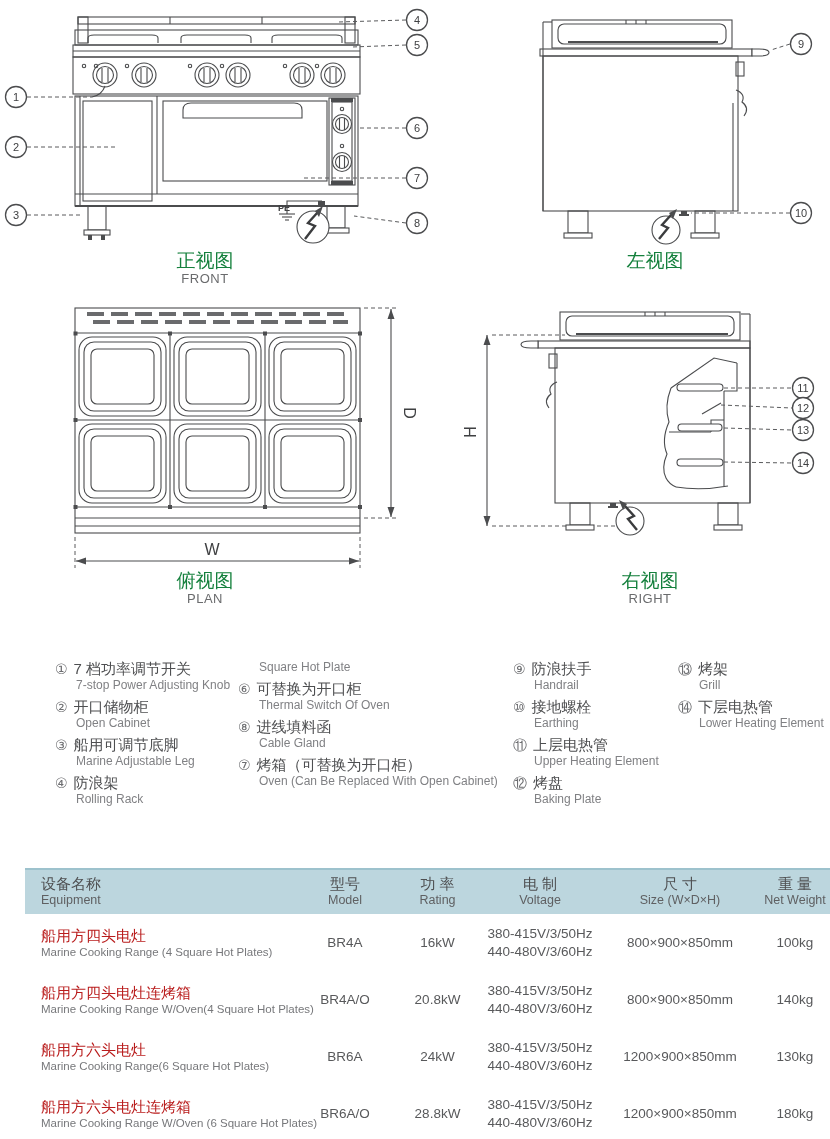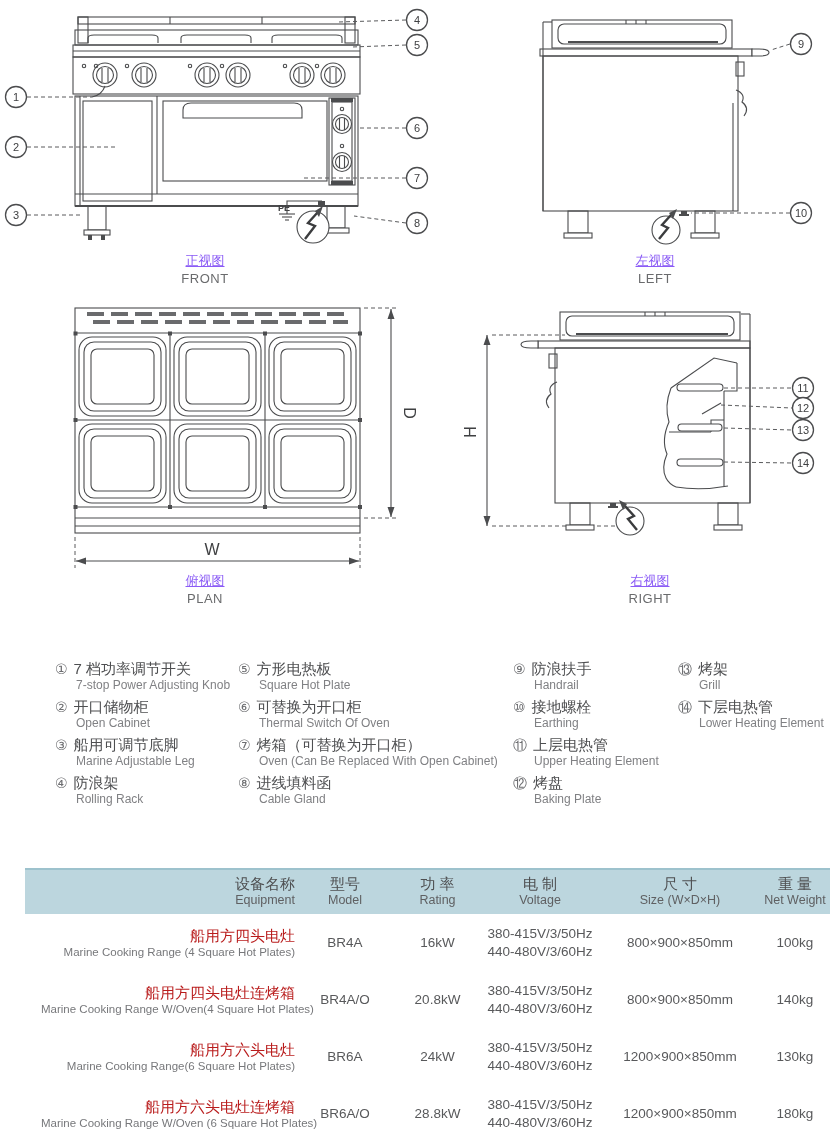--- a/index.html
+++ b/index.html
@@ -10,33 +10,33 @@
   .ln{fill:none;stroke:#4b4c4e;stroke-width:1.1;}
   .lnf{fill:#fff;stroke:#4b4c4e;stroke-width:1.1;}
   .thk{fill:none;stroke:#4b4c4e;stroke-width:2;}
   .dash{fill:none;stroke:#5a5b5d;stroke-width:1;stroke-dasharray:4 3;}
   .fillg{fill:#4b4c4e;stroke:none;}
   .co-c{fill:#fff;stroke:#4b4c4e;stroke-width:1.3;}
   .co-t{font-size:11px;fill:#3f4042;text-anchor:middle;}
   .dim-t{font-size:16px;fill:#3f4042;text-anchor:middle;}
   .pe-t{font-size:9px;font-weight:bold;fill:#3f4042;}
   .vtitle{position:absolute;text-align:center;line-height:18px;}
-  .vtitle .zh{font-size:13px;color:#8b5cf6;text-decoration:underline;}
+  .vtitle .zh{font-size:19px;color:#15803d;}
   .vtitle .en{font-size:13px;color:#6a6b6d;letter-spacing:.5px;}
   .legend-col{position:absolute;}
   .lg-item{margin-bottom:6px;white-space:nowrap;}
   .lg-zh{font-size:15px;color:#4e4f51;line-height:17px;}
   .lg-num{font-size:14px;color:#6d6e71;margin-right:6px;}
   .lg-en{font-size:12px;color:#808184;line-height:14px;padding-left:21px;}
   .spec{position:absolute;left:25px;top:868px;width:805px;border-collapse:collapse;table-layout:fixed;}
   .spec thead tr{background:#bcd6de;}
   .spec thead th{border-top:2px solid #9dc2cd;font-weight:normal;padding:5px 0 6px 0;vertical-align:top;}
   .spec th .h-zh{font-size:15px;color:#4e4f51;line-height:18px;}
   .spec th .h-en{font-size:12.5px;color:#5f6062;line-height:15px;}
-  .spec th.left,.spec td.left{text-align:right;padding-left:16px;}
+  .spec th.left,.spec td.left{text-align:left;padding-left:16px;}
   .spec th{text-align:center;}
   .spec td{text-align:center;font-size:13.5px;color:#58595b;height:57px;padding:0;white-space:nowrap;}
   .spec td .n-zh{font-size:15px;color:#b91c1c;line-height:19px;}
   .spec td .n-en{font-size:11.5px;color:#77787b;line-height:14px;}
   .spec td .v-line{font-size:13.5px;color:#58595b;line-height:18px;}
 </style>
 </head>
 <body>
 
 <div class="canvas">
@@ -404,21 +404,20 @@
         <text class="co-t" x="363" y="167">14</text>
     </g>
   </svg>
 
   <div class="vtitle" style="left:60px;top:252px;width:290px;">
     <div class="zh">正视图</div>
     <div class="en">FRONT</div>
   </div>
   <div class="vtitle" style="left:520px;top:252px;width:270px;">
     <div class="zh">左视图</div>
-    <div class="en">LEFT</div>
   </div>
   <div class="vtitle" style="left:60px;top:572px;width:290px;">
     <div class="zh">俯视图</div>
     <div class="en">PLAN</div>
   </div>
   <div class="vtitle" style="left:520px;top:572px;width:260px;">
     <div class="zh">右视图</div>
     <div class="en">RIGHT</div>
   </div>
 
@@ -435,34 +434,33 @@
       <div class="lg-zh"><span class="lg-num">③</span><span>船用可调节底脚</span></div>
       <div class="lg-en">Marine Adjustable Leg</div>
     </div>
     <div class="lg-item">
       <div class="lg-zh"><span class="lg-num">④</span><span>防浪架</span></div>
       <div class="lg-en">Rolling Rack</div>
     </div>
   </div>
   <div class="legend-col" style="left:238px;top:660px;width:278px;">
     <div class="lg-item">
-      <div class="lg-zh"><span class="lg-num">⑤</span><span>方形电热板</span></div>
       <div class="lg-en">Square Hot Plate</div>
     </div>
     <div class="lg-item">
       <div class="lg-zh"><span class="lg-num">⑥</span><span>可替换为开口柜</span></div>
       <div class="lg-en">Thermal Switch Of Oven</div>
     </div>
     <div class="lg-item">
+      <div class="lg-zh"><span class="lg-num">⑧</span><span>进线填料函</span></div>
+      <div class="lg-en">Cable Gland</div>
+    </div>
+    <div class="lg-item">
       <div class="lg-zh"><span class="lg-num">⑦</span><span>烤箱（可替换为开口柜）</span></div>
       <div class="lg-en">Oven (Can Be Replaced With Open Cabinet)</div>
-    </div>
-    <div class="lg-item">
-      <div class="lg-zh"><span class="lg-num">⑧</span><span>进线填料函</span></div>
-      <div class="lg-en">Cable Gland</div>
     </div>
   </div>
   <div class="legend-col" style="left:678px;top:660px;width:150px;">
     <div class="lg-item">
       <div class="lg-zh"><span class="lg-num">⑬</span><span>烤架</span></div>
       <div class="lg-en">Grill</div>
     </div>
     <div class="lg-item">
       <div class="lg-zh"><span class="lg-num">⑭</span><span>下层电热管</span></div>
       <div class="lg-en">Lower Heating Element</div>

